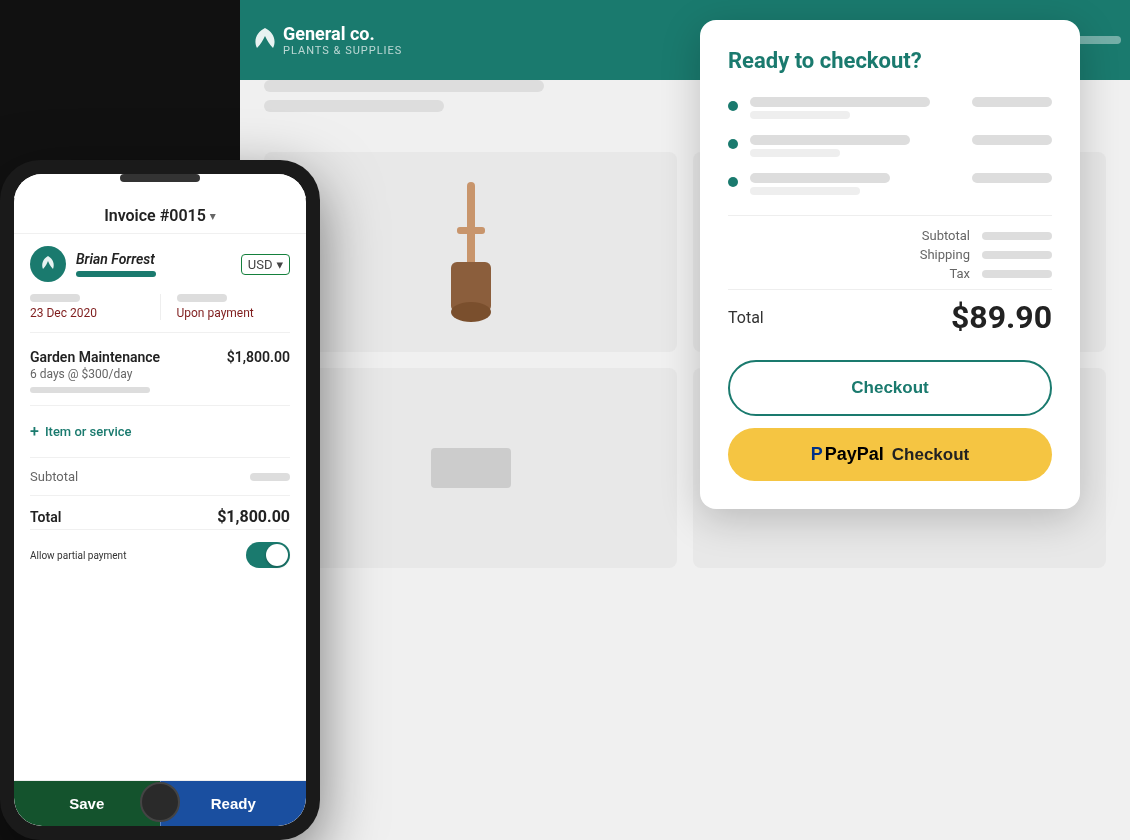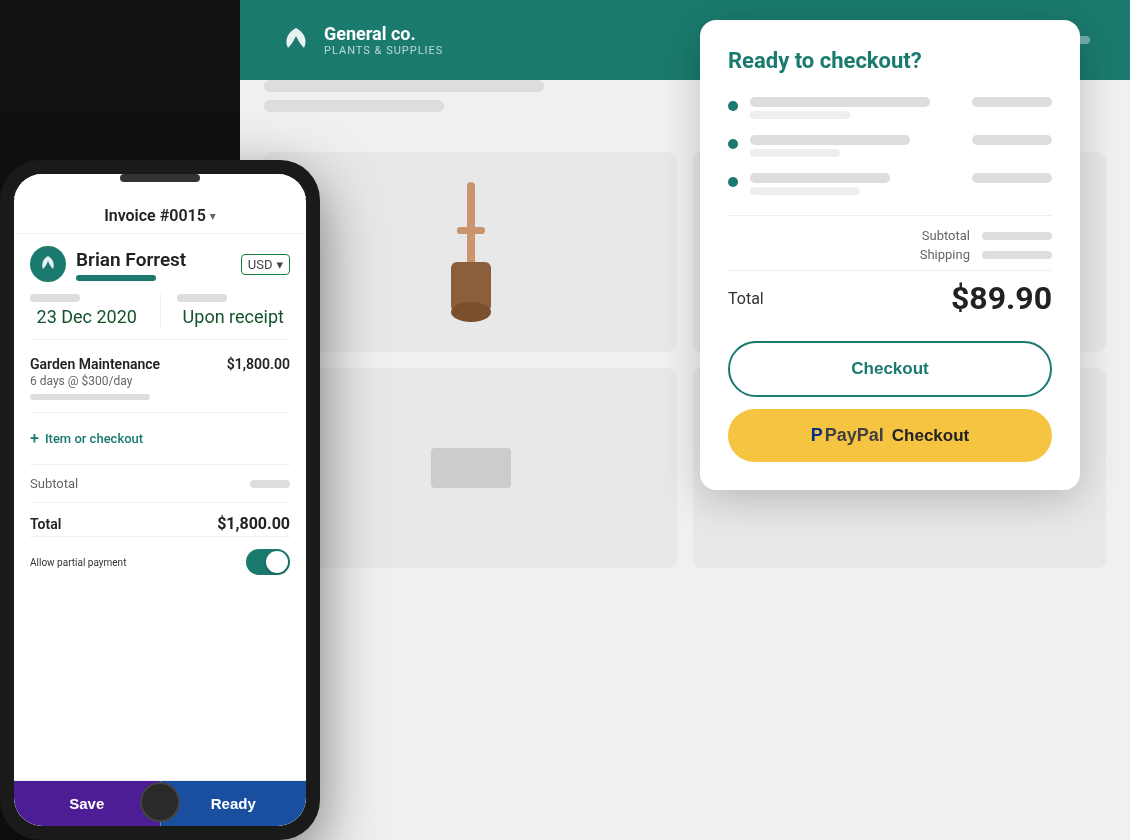--- a/index.html
+++ b/index.html
@@ -18,22 +18,22 @@
       top: 0; left: 240px;
       width: 890px; height: 840px;
       background: #f0f0f0;
     }
 
     .desktop-header {
       background: #1a7a6e;
       height: 80px;
       display: flex;
       align-items: center;
-      padding: 0 40px;
-      gap: 12px;
+      padding: 0 9px;
+      gap: 2px;
     }
 
     .logo-leaf {
       width: 32px; height: 32px;
     }
 
     .company-name {
       color: white;
       font-size: 18px;
       font-weight: 700;
@@ -201,23 +201,24 @@
       align-items: center;
       justify-content: center;
     }
 
     .avatar-leaf {
       width: 20px;
       height: 20px;
     }
 
     .client-name {
-      font-size: 19px;
+      font-size: 14px;
       font-weight: 600;
       color: #222;
+      font-style: italic;
     }
 
     .client-bar {
       height: 6px;
       width: 80px;
       background: #1a7a6e;
       border-radius: 3px;
       margin-top: 4px;
     }
 
@@ -246,23 +247,22 @@
 
     .date-label {
       height: 8px;
       width: 50px;
       background: #ddd;
       border-radius: 4px;
       margin-bottom: 4px;
     }
 
     .date-value {
-      font-size: 18px;
-      color: #14532d;
-      text-align: center;
+      font-size: 12px;
+      color: #7f1d1d;
     }
 
     .date-divider {
       width: 1px;
       background: #eee;
     }
 
     .line-item {
       margin-bottom: 12px;
     }
@@ -391,21 +391,21 @@
     .phone-btn {
       flex: 1;
       padding: 14px;
       border: none;
       font-size: 15px;
       font-weight: 600;
       cursor: pointer;
     }
 
     .save-btn {
-      background: #4c1d95;
+      background: #14532d;
       color: white;
       border-radius: 0 0 0 28px;
     }
 
     .send-btn {
       background: #1a4fa0;
       color: white;
       border-radius: 0 0 28px 0;
       border-left: 1px solid rgba(255,255,255,0.3);
     }
@@ -551,21 +551,21 @@
       gap: 8px;
     }
 
     .paypal-logo {
       display: flex;
       align-items: center;
       gap: 2px;
     }
 
     .paypal-p1 { color: #003087; font-weight: 800; font-size: 18px; }
-    .paypal-p2 { color: #404040; font-weight: 800; font-size: 18px; }
+    .paypal-p2 { color: #000000; font-weight: 800; font-size: 18px; }
   </style>
 </head>
 <body>
 
 <div class="desktop-bg">
   <div class="desktop-header">
     <svg class="logo-leaf" viewBox="0 0 32 32" fill="none">
       <path d="M16 4 C8 8 4 16 8 24 C12 20 14 16 16 12 C18 16 20 20 24 24 C28 16 24 8 16 4Z" fill="white" opacity="0.9"></path>
     </svg>
     <div>
@@ -657,38 +657,38 @@
         </div>
 
         <div class="invoice-dates">
           <div class="date-col">
             <div class="date-label"></div>
             <div class="date-value">23 Dec 2020</div>
           </div>
           <div class="date-divider"></div>
           <div class="date-col">
             <div class="date-label"></div>
-            <div class="date-value">Upon receipt</div>
+            <div class="date-value">Upon payment</div>
           </div>
         </div>
 
         <div class="line-item">
           <div class="line-item-header">
             <span class="line-item-name">Garden Maintenance</span>
             <span class="line-item-amount">$1,800.00</span>
           </div>
           <div class="line-item-desc">6 days @ $300/day</div>
           <div class="line-item-bar"></div>
         </div>
 
         <div class="invoice-divider"></div>
 
         <div class="add-item">
           <span class="add-icon">+</span>
-          <span>Item or checkout</span>
+          <span>Item or service</span>
         </div>
 
         <div class="invoice-divider"></div>
 
         <div class="subtotal-row">
           <span class="subtotal-label">Subtotal</span>
           <div class="subtotal-value"></div>
         </div>
 
         <div class="invoice-divider"></div>
@@ -751,20 +751,24 @@
   
   <div class="totals-section">
     <div class="subtotal-line">
       <span class="subtotal-line-label">Subtotal</span>
       <div class="subtotal-line-bar"></div>
     </div>
     <div class="subtotal-line">
       <span class="subtotal-line-label">Shipping</span>
       <div class="subtotal-line-bar"></div>
     </div>
+    <div class="subtotal-line">
+      <span class="subtotal-line-label">Tax</span>
+      <div class="subtotal-line-bar"></div>
+    </div>
 
     <div class="total-line">
       <span class="total-line-label">Total</span>
       <span class="total-line-amount">$89.90</span>
     </div>
   </div>
 
   
   <button class="checkout-btn">Checkout</button>
 

